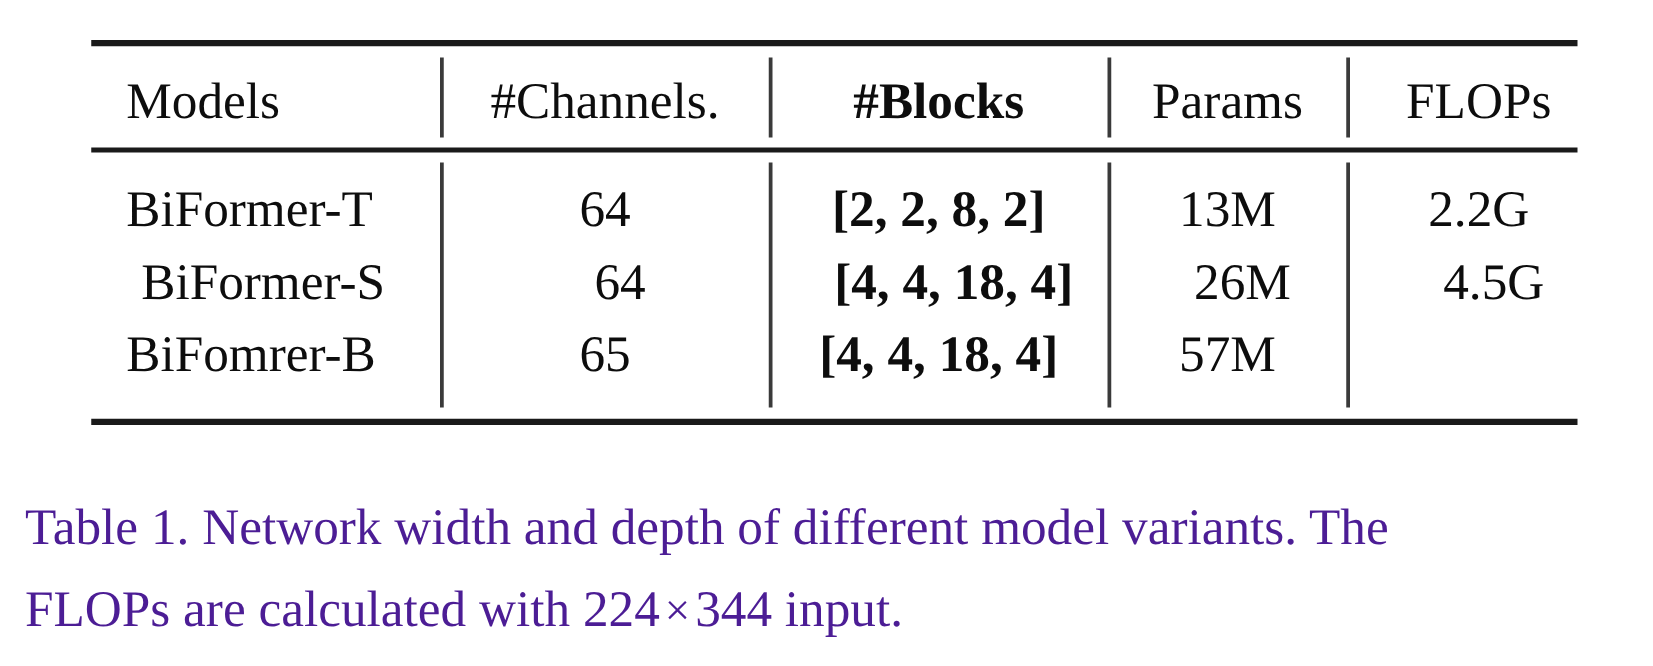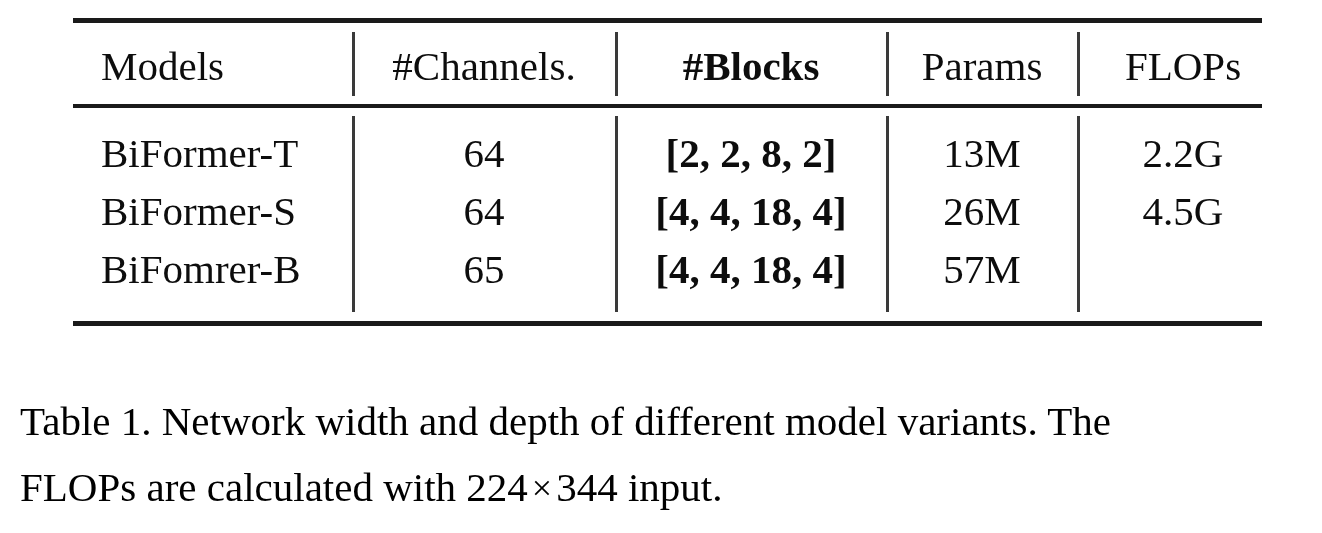--- a/index.html
+++ b/index.html
@@ -20,21 +20,21 @@
   .page {
     position: relative;
     width: 1322px;
     height: 533px;
   }
 
   
   .table-block {
     position: absolute;
     left: 73px;
-    top: 18px;
+    top: 32px;
     width: 1189px;
     height: 310px;
   }
 
   .rule {
     position: absolute;
     left: 0;
     width: 100%;
     background: #1a1a1a;
   }
@@ -69,39 +69,39 @@
     transform: translateX(-50%);
   }
   .cell.left {
     text-align: left;
   }
 
   
   .row-head { top: 28px; }
   
   .row-0 { top: 115px; }
-  .row-1 { top: 173px; }
+  .row-1 { top: 173px; margin-left: 12px; }
   .row-2 { top: 231px; }
 
   
   .col-models  { left: 28px; }
   .col-ch      { left: 411px; }
   .col-blk     { left: 678px; font-weight: bold; }
   .col-par     { left: 909px; }
   .col-flop    { left: 1110px; }
 
   
   .caption {
     position: absolute;
     left: 20px;
     top: 388px;
     width: 1290px;
     font-size: 41px;
     line-height: 66px;
-    color: #000000;
+    color: #4c1d95;
   }
   .caption .line { white-space: nowrap; }
   .times { font-size: 36px; vertical-align: 1px; padding: 0 4px; }
 </style>
 </head>
 <body>
 
 <div class="page">
 
   <div class="table-block">

